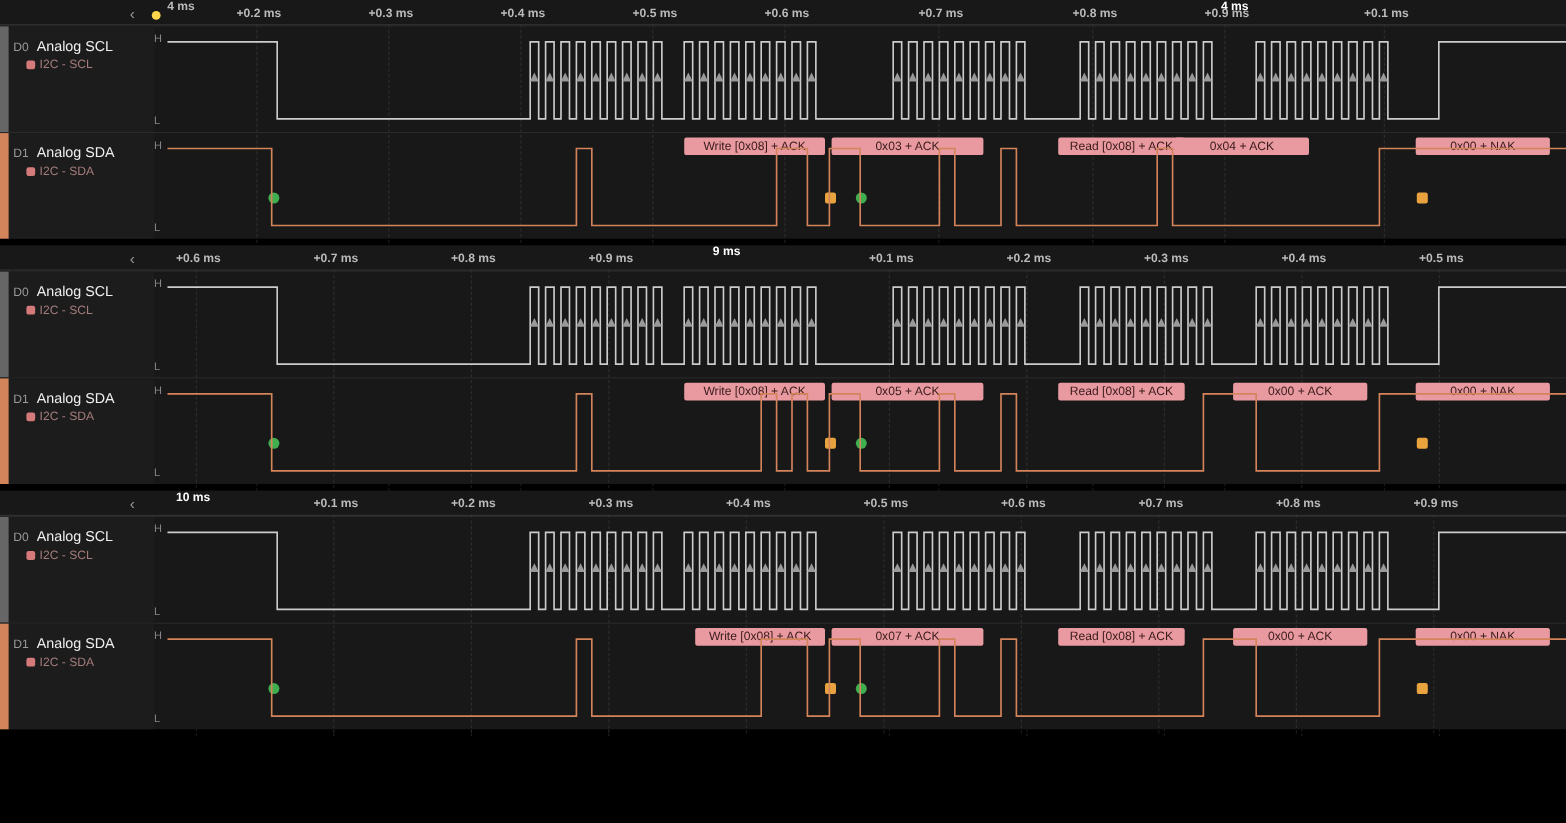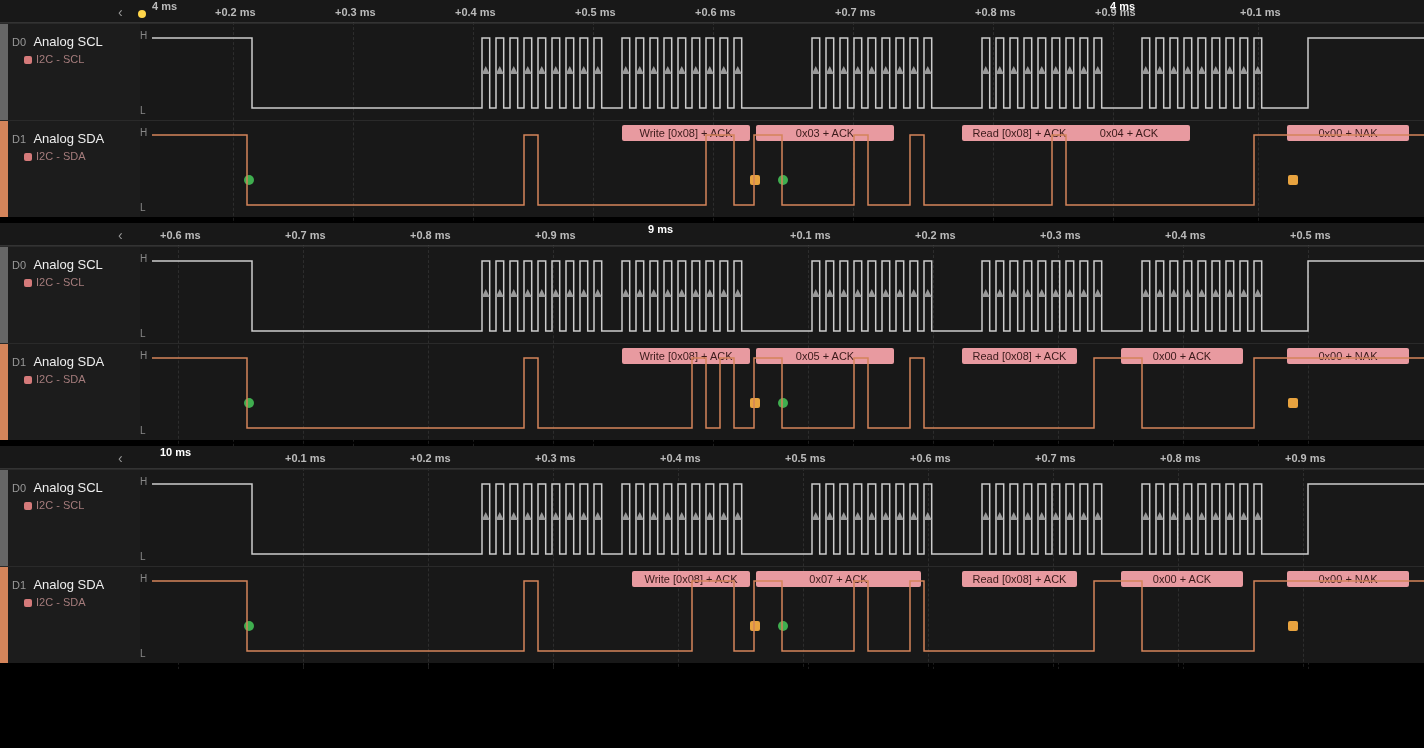--- a/index.html
+++ b/index.html
@@ -351,21 +351,21 @@
         <span class="ch-idx">D1</span>
         <span class="ch-name">Analog SDA</span>
         <div class="ch-proto"><span class="dot"></span>I2C - SDA</div>
       </div>
       <div class="hi-lo">
           <span class="h">H</span>
           <span class="l">L</span>
         </div>
       <div class="wave">
           <div class="decode" style="left:480px;width:118px">Write [0x08] + ACK</div>
-          <div class="decode" style="left:604px;width:165px">0x07 + ACK</div>
+          <div class="decode" style="left:604px;width:138px">0x07 + ACK</div>
           <div class="decode" style="left:810px;width:115px">Read [0x08] + ACK</div>
           <div class="decode" style="left:969px;width:122px">0x00 + ACK</div>
           <div class="decode" style="left:1135px;width:122px">0x00 + NAK</div>
           <div class="startdot" style="left:92px"></div>
           <div class="stopdot" style="left:598px"></div>
           <div class="startdot" style="left:626px"></div>
           <div class="stopdot" style="left:1136px"></div>
           <svg width="1300" height="96">
             <path class="sda-path" d="M0 14 L95 14 L95 84 L326 84 L344 84 L358 84 L372 84 L372 84 L372 14 L386 14 L386 14 L386 84 L400 84 L414 84 L428 84 L442 84 L456 84 L466 84 L484 84 L498 84 L512 84 L526 84 L540 84 L540 84 L540 14 L554 14 L568 14 L582 14 L582 14 L582 84 L596 84 L602 84 L602 14 L630 14 L630 84 L656 84 L674 84 L688 84 L702 84 L702 84 L702 14 L716 14 L716 14 L716 84 L730 84 L744 84 L758 84 L758 84 L758 14 L772 14 L772 14 L772 84 L786 84 L826 84 L844 84 L858 84 L872 84 L886 84 L900 84 L914 84 L928 84 L942 84 L942 84 L942 14 L956 14 L986 14 L990 14 L990 84 L1004 84 L1018 84 L1032 84 L1046 84 L1060 84 L1074 84 L1088 84 L1102 84 L1102 84 L1102 14 L1116 14 L1122 14 L1122 14 L1170 14 L1170 14 L1300 14"></path>
           </svg>

